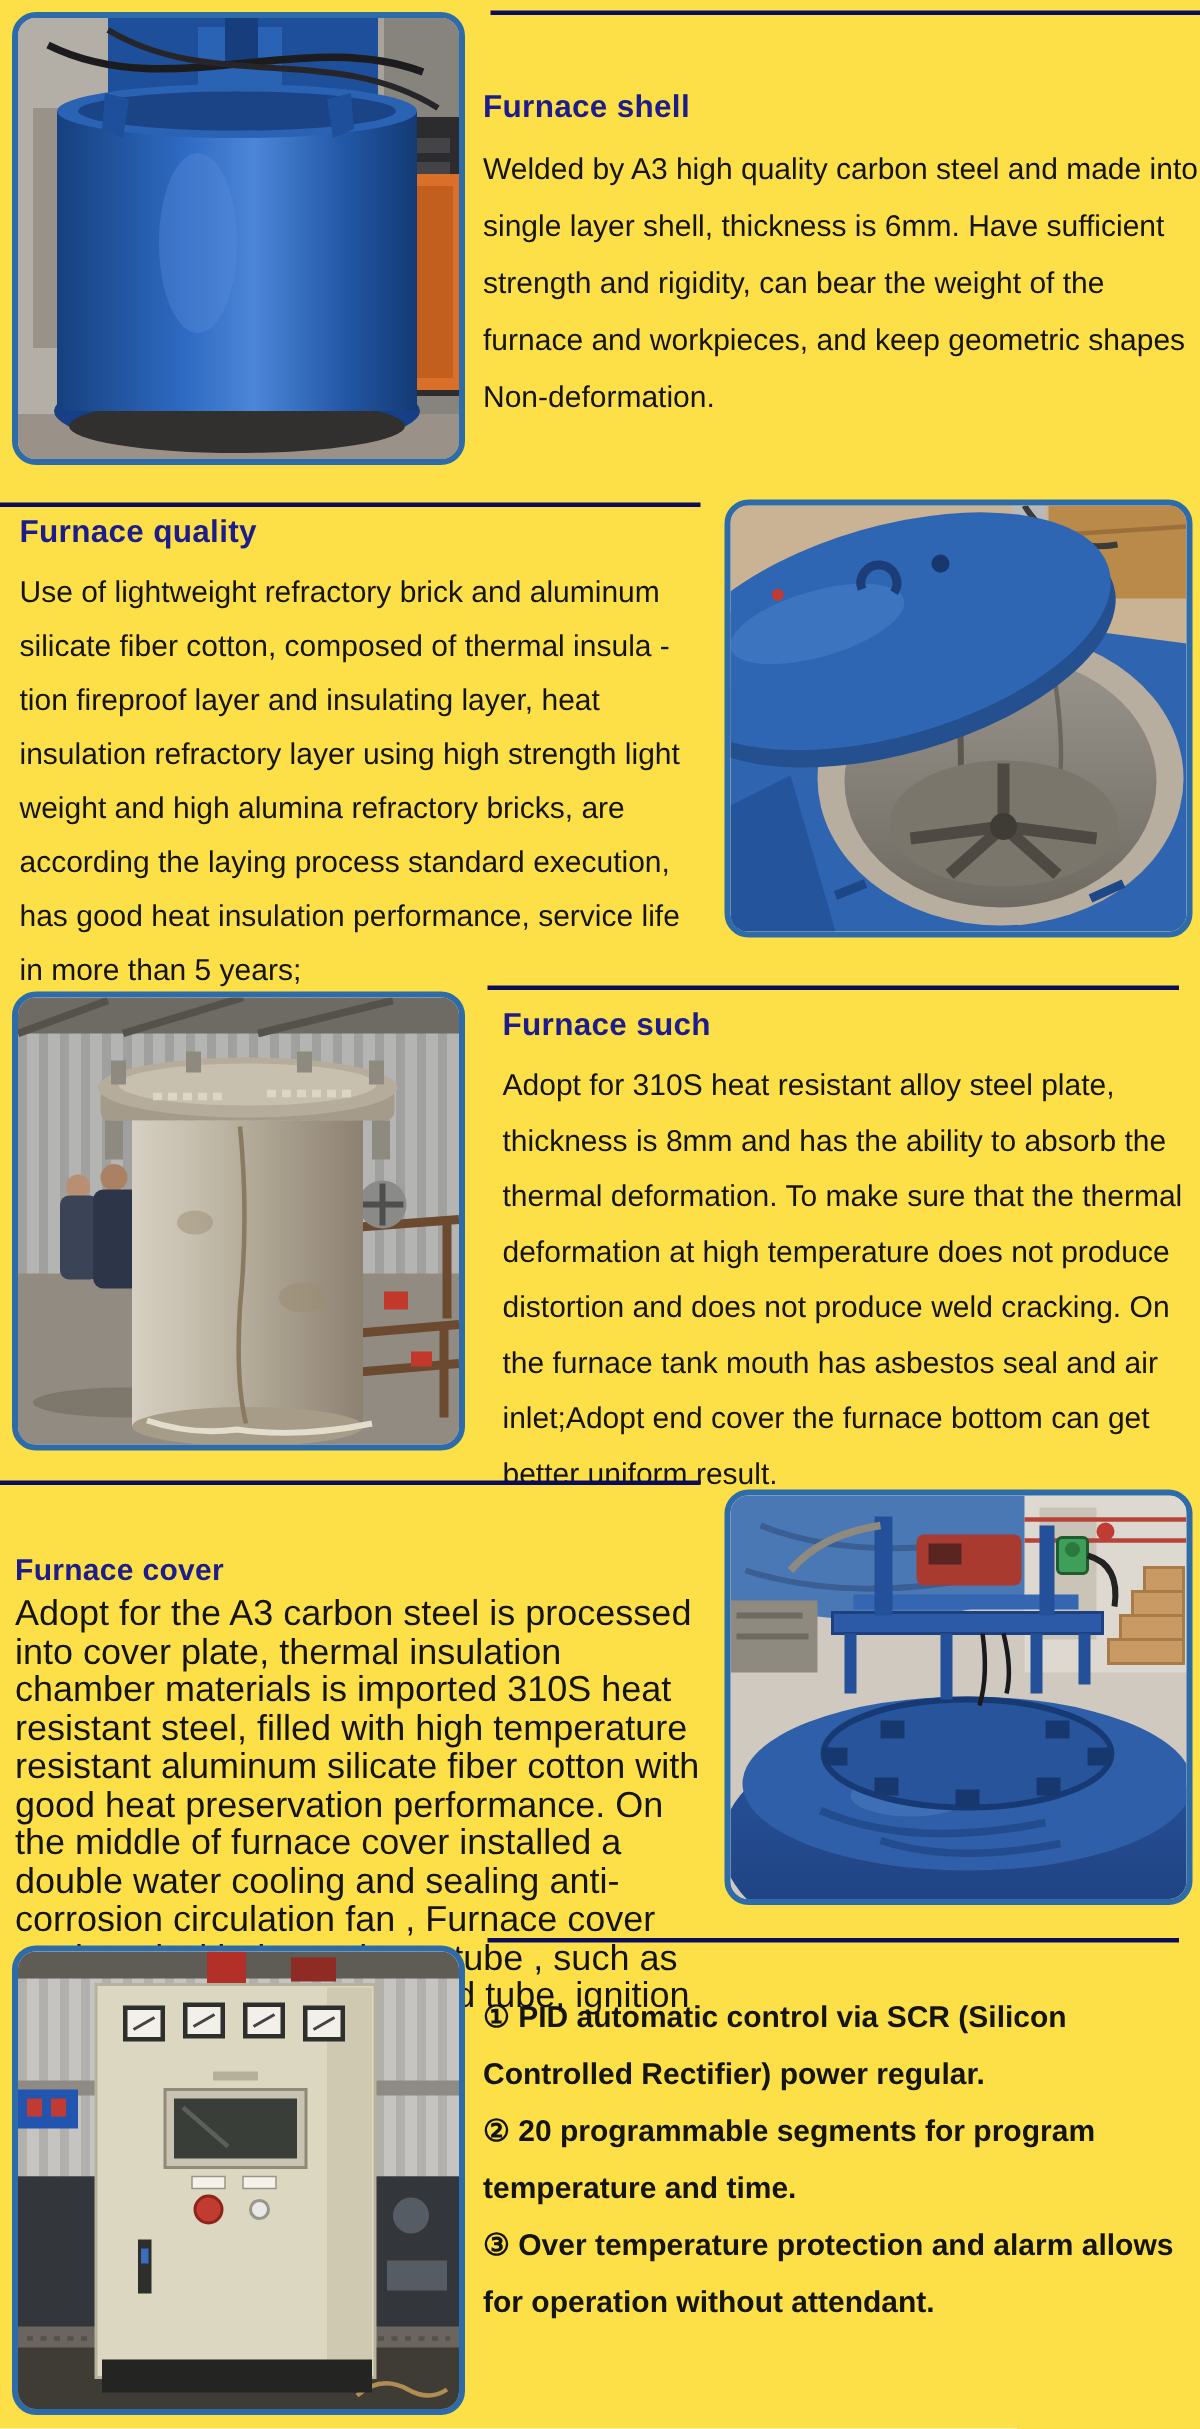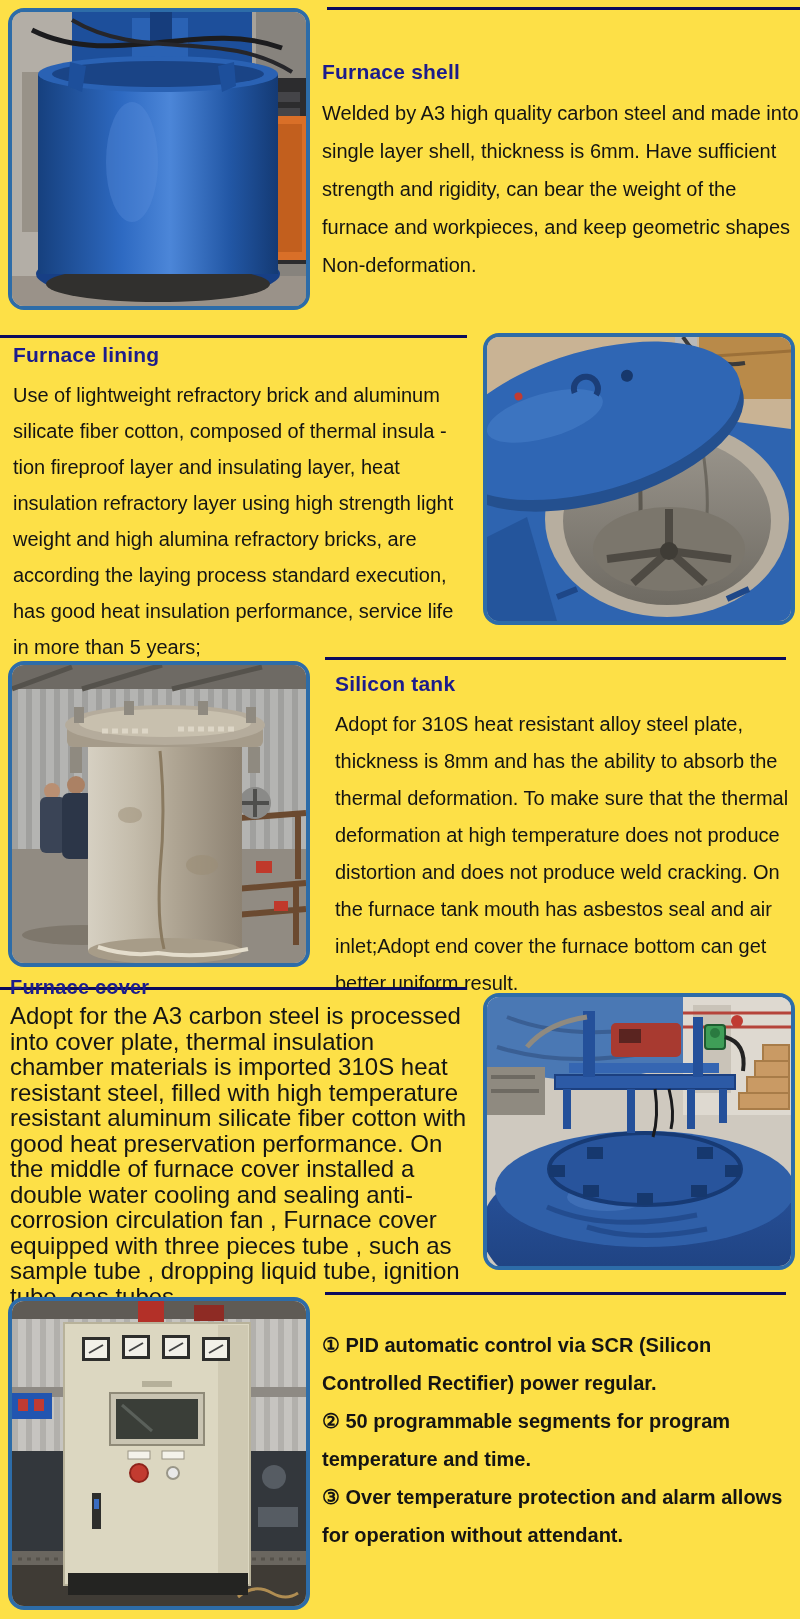--- a/index.html
+++ b/index.html
@@ -67,21 +67,21 @@
   </div>
 
   <div class="txt" style="left:322px;top:60px;width:482px;">
     <h2>Furnace shell</h2>
     <p>Welded by A3 high quality carbon steel and made into single layer shell, thickness is 6mm. Have sufficient strength and rigidity, can bear the weight of the furnace and workpieces, and keep geometric shapes Non-deformation.</p>
   </div>
 
   <div class="divider" style="left:0px;top:335px;width:467px;"></div>
 
   <div class="txt" style="left:13px;top:343px;width:452px;">
-    <h2>Furnace lining</h2>
+    <h2>Furnace quality</h2>
     <p style="line-height:36px;">Use of lightweight refractory brick and aluminum silicate fiber cotton, composed of thermal insula -tion fireproof layer and insulating layer, heat insulation refractory layer using high strength light weight and high alumina refractory bricks, are according the laying process standard execution, has good heat insulation performance, service life in more than 5 years;</p>
   </div>
 
   <div class="photo" style="left:483px;top:333px;width:312px;height:292px;">
     <svg width="304" height="284" viewBox="0 0 304 284">
       <defs>
         <linearGradient id="g2" x1="0" y1="0" x2="0" y2="1">
           <stop offset="0" stop-color="#9a958c"></stop>
             <stop offset="1" stop-color="#6e6a62"></stop>
         </linearGradient>
@@ -166,27 +166,27 @@
       <rect x="76" y="82" width="154" height="204" fill="url(#g3)"></rect>
       <ellipse cx="153" cy="286" rx="77" ry="13" fill="#a79c88"></ellipse>
       <path d="M86,282 q30,10 60,6 q40,6 90,-4" stroke="#e4ddcc" stroke-width="4" fill="none"></path>
       <path d="M148,86 q6,60 0,120 q-3,50 4,78" stroke="#8a7a60" stroke-width="3" fill="none"></path>
       <ellipse cx="190" cy="200" rx="16" ry="10" fill="#9b8d76" opacity="0.6"></ellipse>
       <ellipse cx="118" cy="150" rx="12" ry="8" fill="#9b8d76" opacity="0.5"></ellipse>
     </svg>
   </div>
 
   <div class="txt" style="left:335px;top:672px;width:460px;">
-    <h2>Silicon tank</h2>
+    <h2>Furnace such</h2>
     <p style="line-height:37px;">Adopt for 310S heat resistant alloy steel plate, thickness is 8mm and has the ability to absorb the thermal deformation. To make sure that the thermal deformation at high temperature does not produce distortion and does not produce weld cracking. On the furnace tank mouth has asbestos seal and air inlet;Adopt end cover the furnace bottom can get better uniform result.</p>
   </div>
 
   <div class="divider" style="left:0px;top:987px;width:467px;"></div>
 
-  <div class="txt tight" style="left:10px;top:976px;width:462px;">
+  <div class="txt tight" style="left:10px;top:1036px;width:462px;">
     <h2 style="font-size:20px;margin-bottom:4px;">Furnace cover</h2>
     <p>Adopt for the A3 carbon steel is processed into cover plate, thermal insulation chamber materials is imported 310S heat resistant steel, filled with high temperature resistant aluminum silicate fiber cotton with good heat preservation performance. On the middle of furnace cover installed a double water cooling and sealing anti-corrosion circulation fan , Furnace cover equipped with three pieces tube , such as sample tube , dropping liquid tube, ignition tube, gas tubes.</p>
   </div>
 
   <div class="photo" style="left:483px;top:993px;width:312px;height:277px;">
     <svg width="304" height="269" viewBox="0 0 304 269">
       <defs>
         <linearGradient id="g4" x1="0" y1="0" x2="0" y2="1">
           <stop offset="0" stop-color="#2a56a2"></stop>
             <stop offset="1" stop-color="#1c3d78"></stop>
@@ -304,17 +304,17 @@
       <rect x="150" y="150" width="22" height="8" fill="#f4f2ea" stroke="#9a9586" stroke-width="1"></rect>
       <circle cx="127" cy="172" r="9" fill="#c23b30" stroke="#8e231b" stroke-width="2"></circle>
       <circle cx="161" cy="172" r="6" fill="#e8e8e8" stroke="#999688" stroke-width="2"></circle>
       <rect x="80" y="192" width="9" height="36" fill="#2e2e2c"></rect>
       <rect x="82" y="198" width="5" height="10" fill="#3a6cc0"></rect>
     </svg>
   </div>
 
   <div class="txt" style="left:322px;top:1326px;width:472px;">
     <p class="ecs-item">①  PID automatic control via SCR (Silicon Controlled Rectifier) power regular.</p>
-    <p class="ecs-item">②  50 programmable segments for program temperature and time.</p>
+    <p class="ecs-item">②  20 programmable segments for program temperature and time.</p>
     <p class="ecs-item">③  Over temperature protection and alarm allows for operation without attendant.</p>
   </div>
 
 </div>
 
 </body></html>

